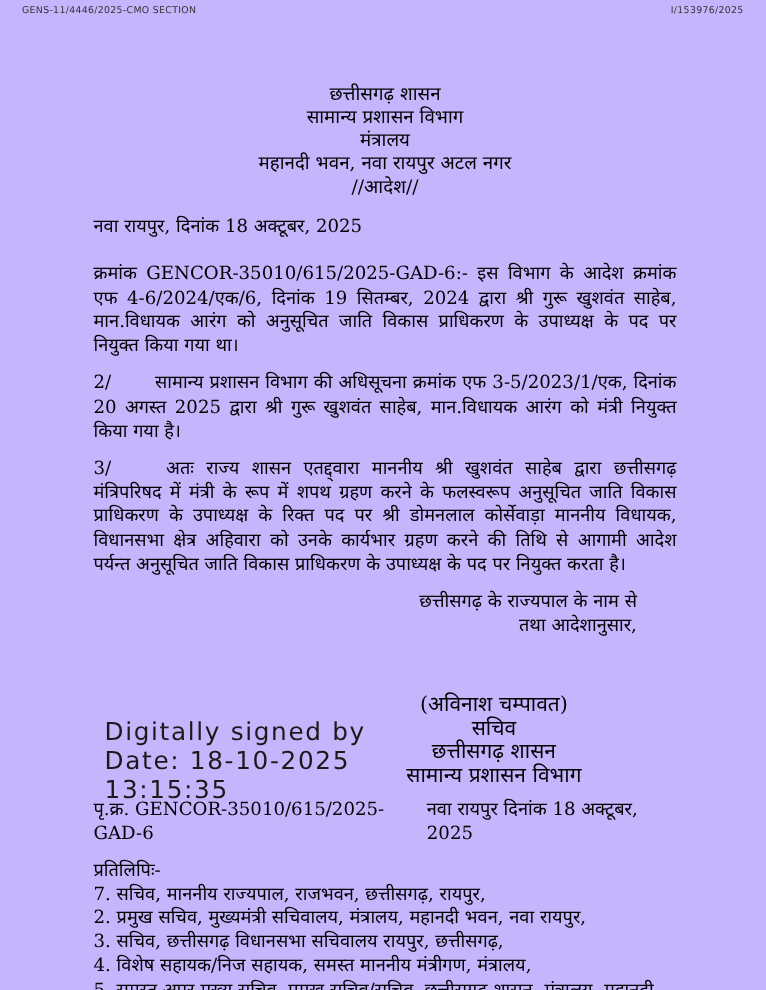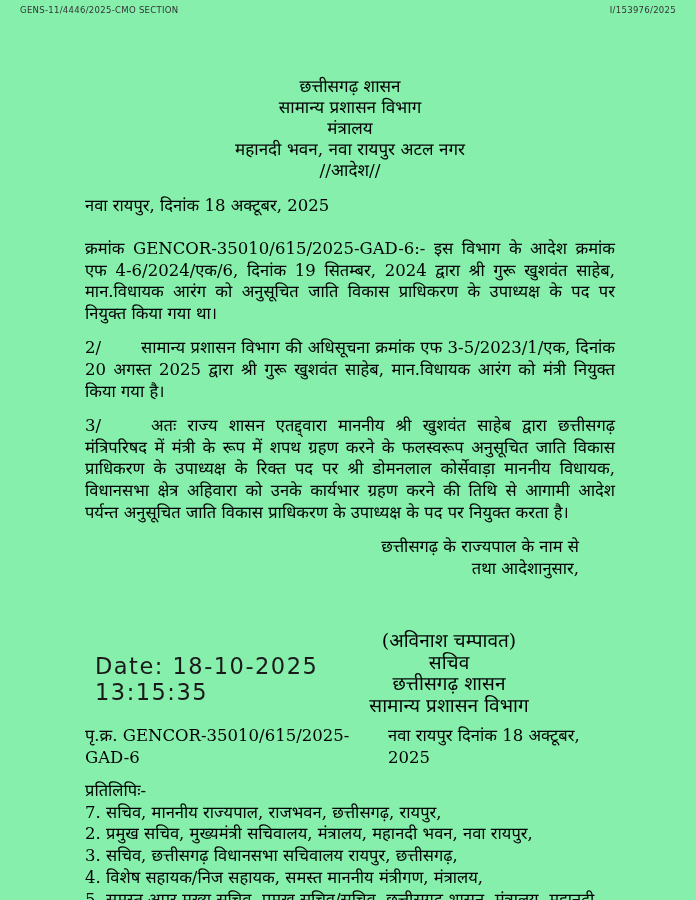--- a/index.html
+++ b/index.html
@@ -3,21 +3,21 @@
 <meta charset="utf-8">
 <style>
   html, body {
     margin: 0; padding: 0;
     background: #e8e8e8;
   }
   .page {
     position: relative;
     width: 696px; height: 900px;
     margin: 0 auto;
-    background: #86efac;
+    background: #c4b5fd;
     color: #000000;
     font-family: "DejaVu Serif", serif;
     overflow: hidden;
     box-sizing: border-box;
     padding: 0 81px 0 85px;
   }
   
   .doc-header {
     position: absolute;
     top: 5px; left: 0; right: 0;
@@ -128,20 +128,21 @@
   </div>
 
   <div class="sign-area">
     <div class="signatory">
       <div>(अविनाश चम्पावत)</div>
       <div>सचिव</div>
       <div>छत्तीसगढ़ शासन</div>
       <div>सामान्य प्रशासन विभाग</div>
     </div>
     <div class="digital-sig">
+      <div>Digitally signed by</div>
       <div>Date: 18-10-2025</div>
       <div>13:15:35</div>
     </div>
   </div>
 
   <div class="endorsement">
     <span>पृ.क्र. GENCOR-35010/615/2025-GAD-6</span>
     <span>नवा रायपुर दिनांक 18 अक्टूबर, 2025</span>
   </div>
 

